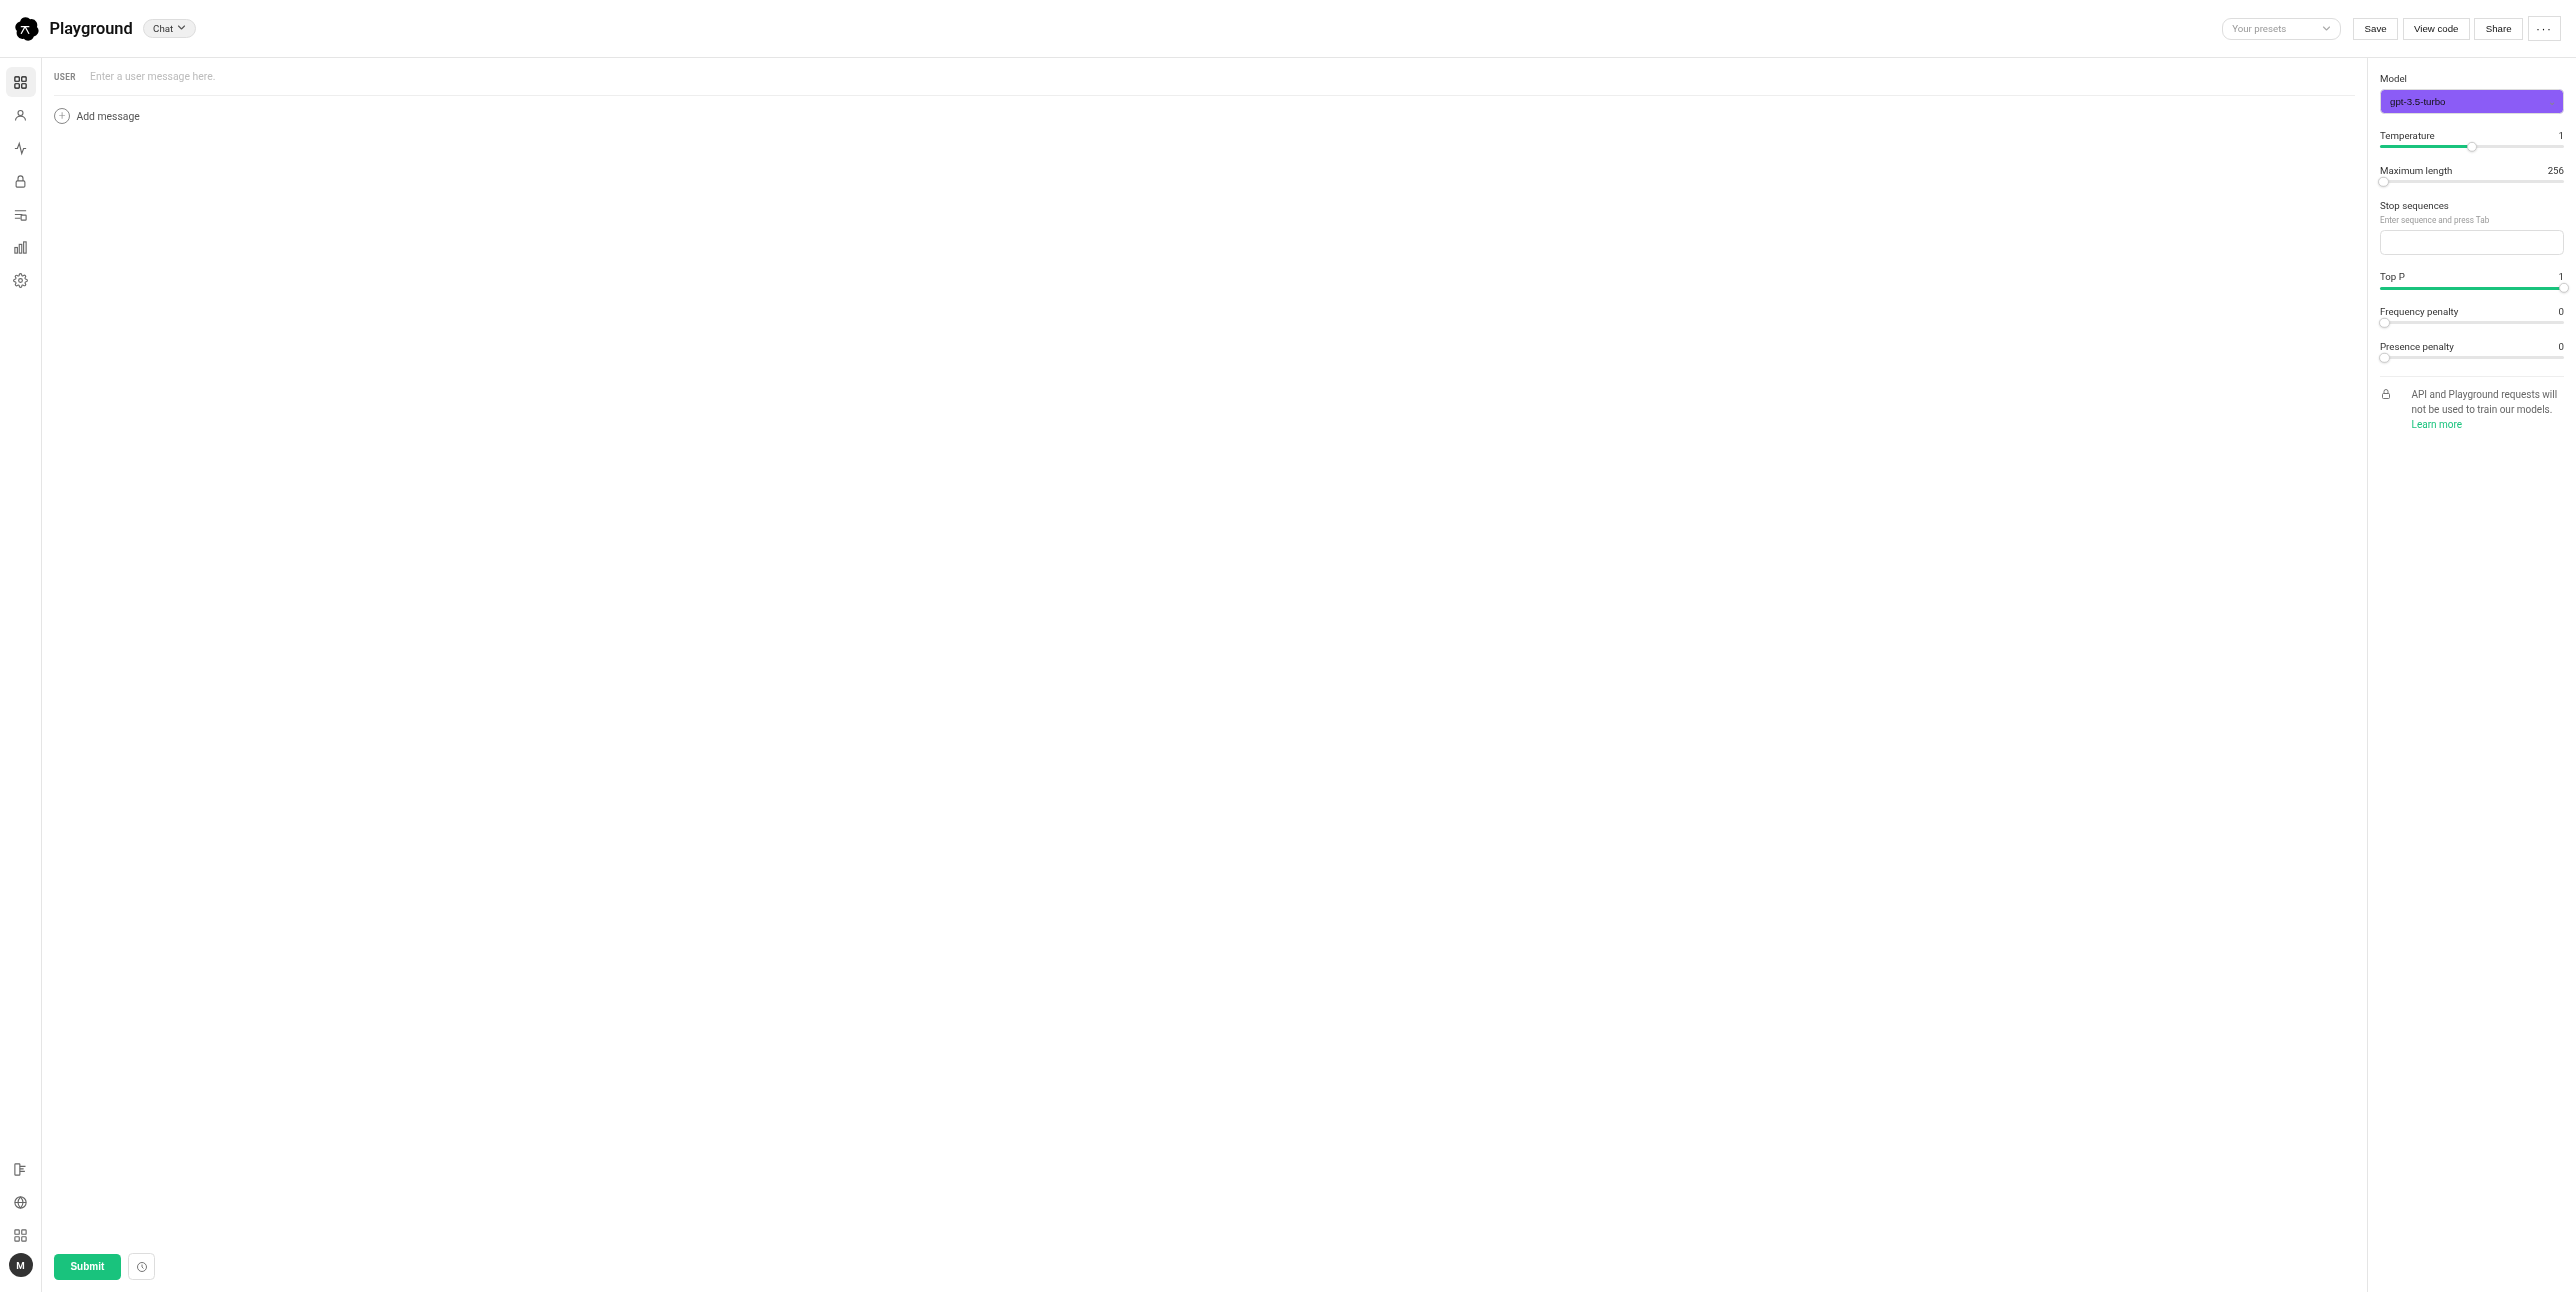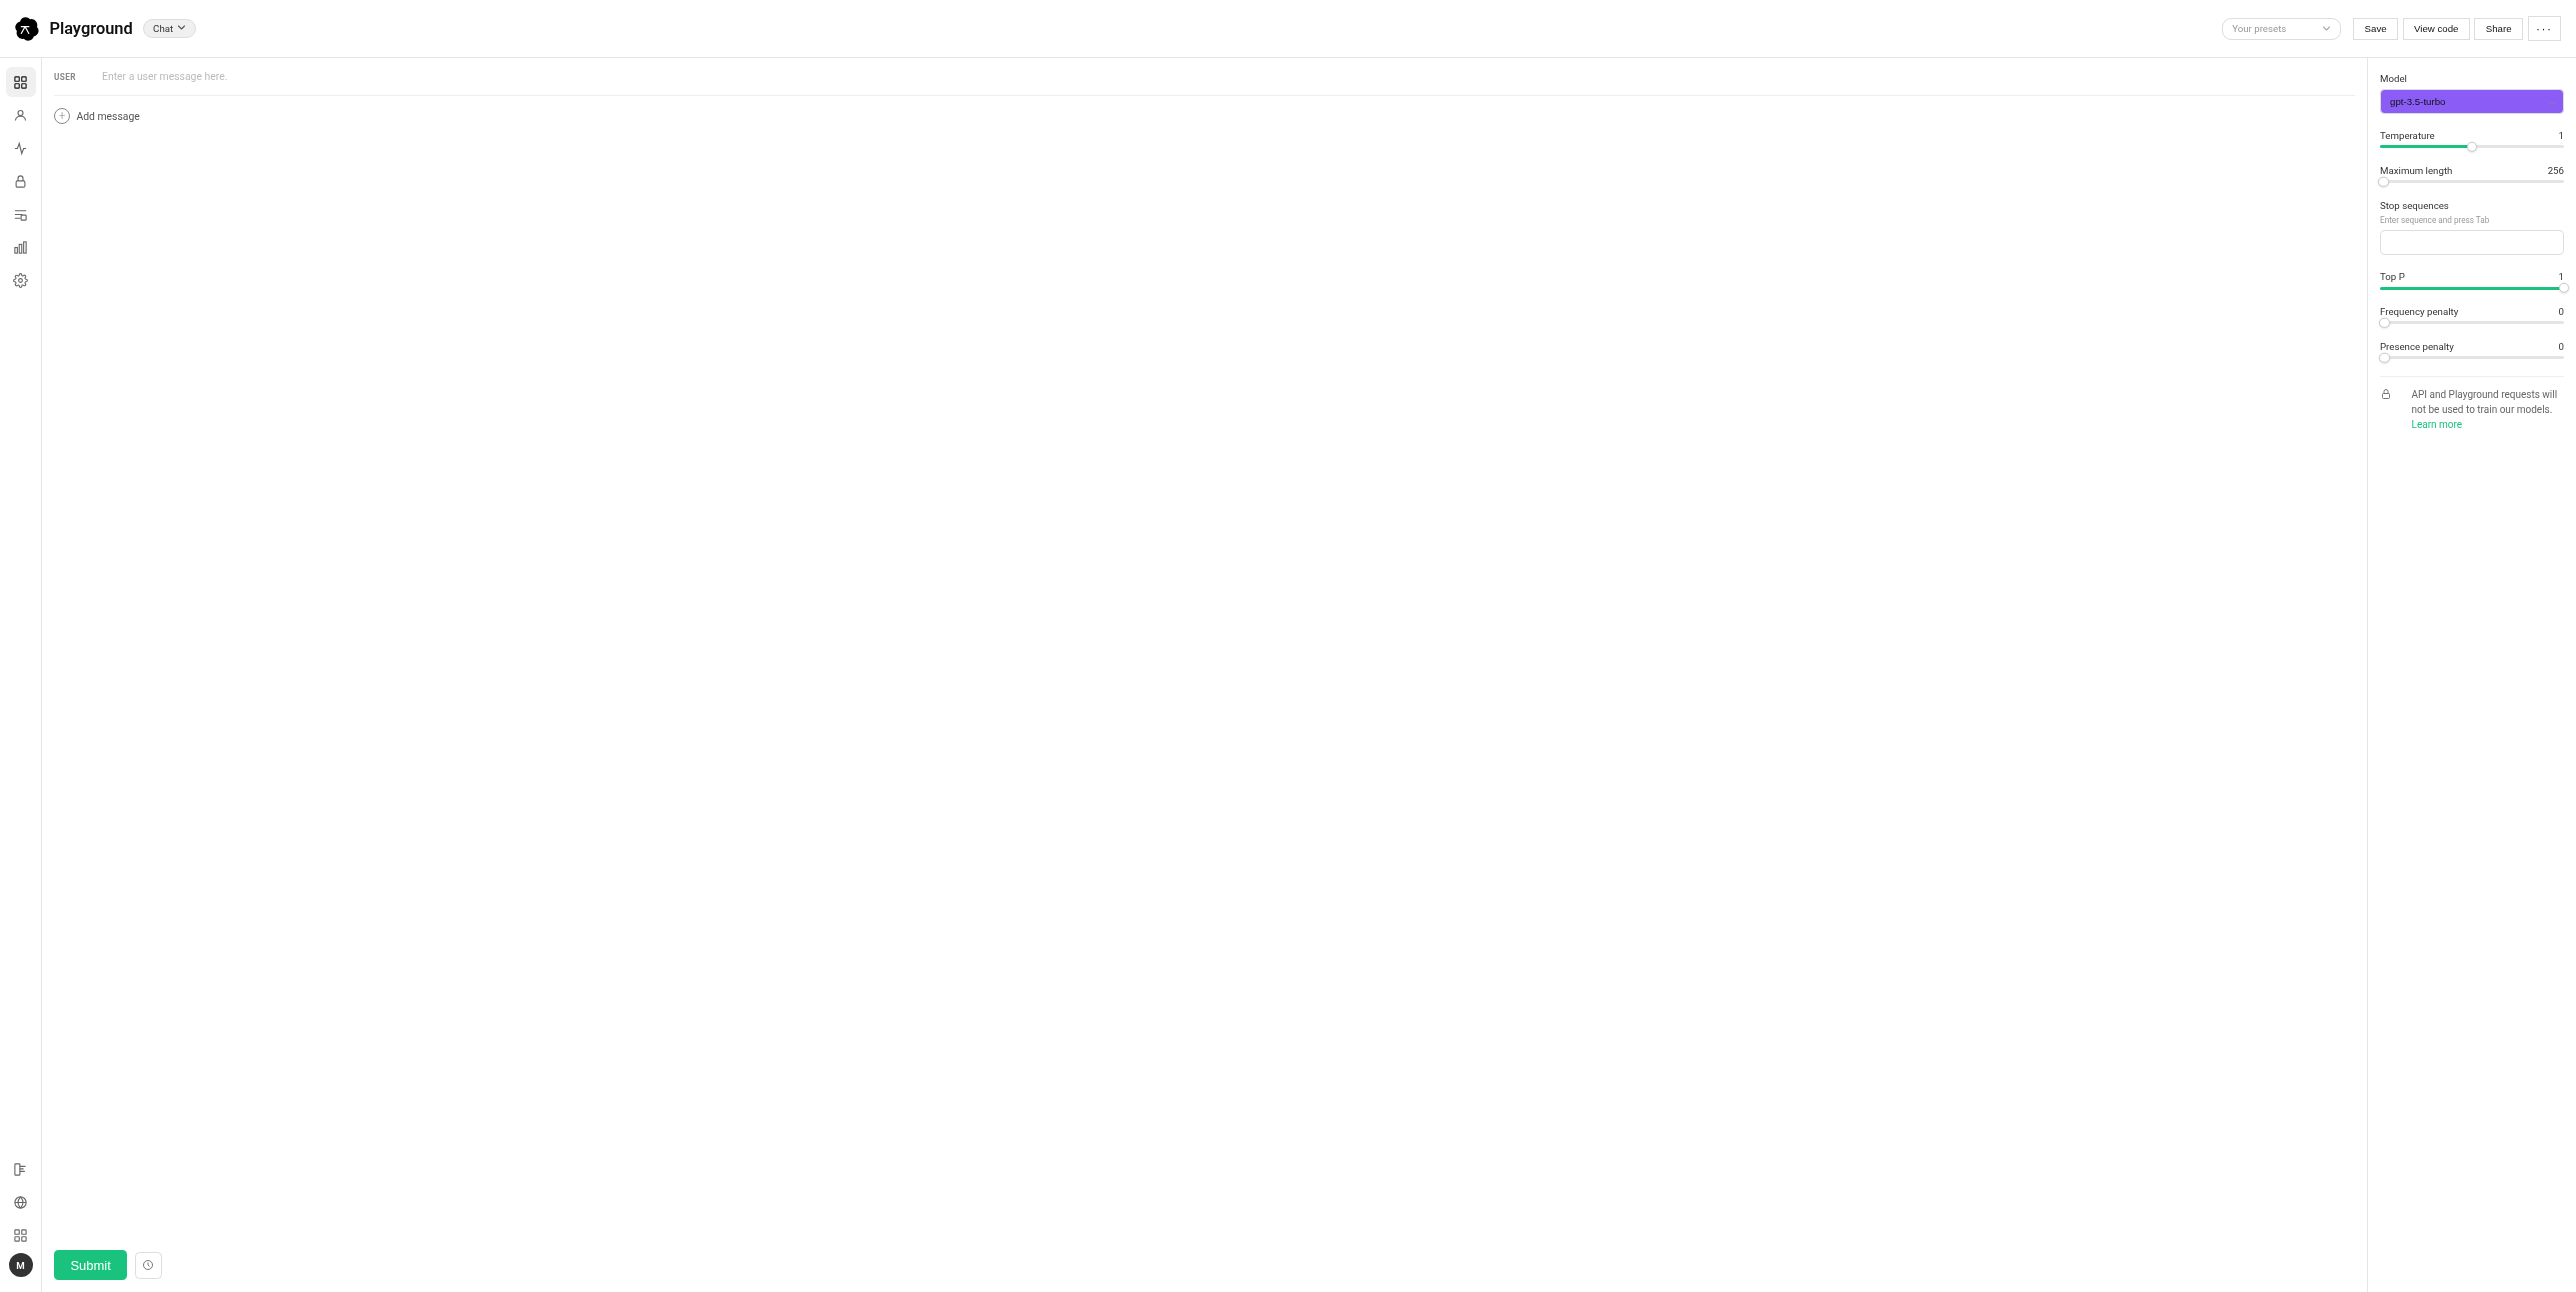--- a/index.html
+++ b/index.html
@@ -168,21 +168,21 @@
     .chat-panel {
       flex: 1;
       display: flex;
       flex-direction: column;
       padding: 12px;
       overflow: hidden;
     }
     .user-row {
       display: flex;
       align-items: flex-start;
-      gap: 12px;
+      gap: 0;
       padding-bottom: 12px;
       border-bottom: 0.7px solid #eee;
     }
     .user-label {
       font-size: 8.2px;
       font-weight: 700;
       color: #888;
       letter-spacing: 0.05em;
       text-transform: uppercase;
       padding-top: 1.5px;
@@ -221,22 +221,22 @@
       align-items: center;
       gap: 7.5px;
       padding-top: 9px;
     }
     .submit-btn {
       background: #19c37d;
       color: #fff;
       border: none;
       border-radius: 4.5px;
       padding: 7.5px 16.4px;
-      font-size: 13px;
-      font-weight: 400;
+      font-size: 10px;
+      font-weight: 700;
       cursor: pointer;
     }
     .history-btn {
       width: 27px;
       height: 27px;
       display: flex;
       align-items: center;
       justify-content: center;
       border: 0.7px solid #ddd;
       border-radius: 4.5px;

